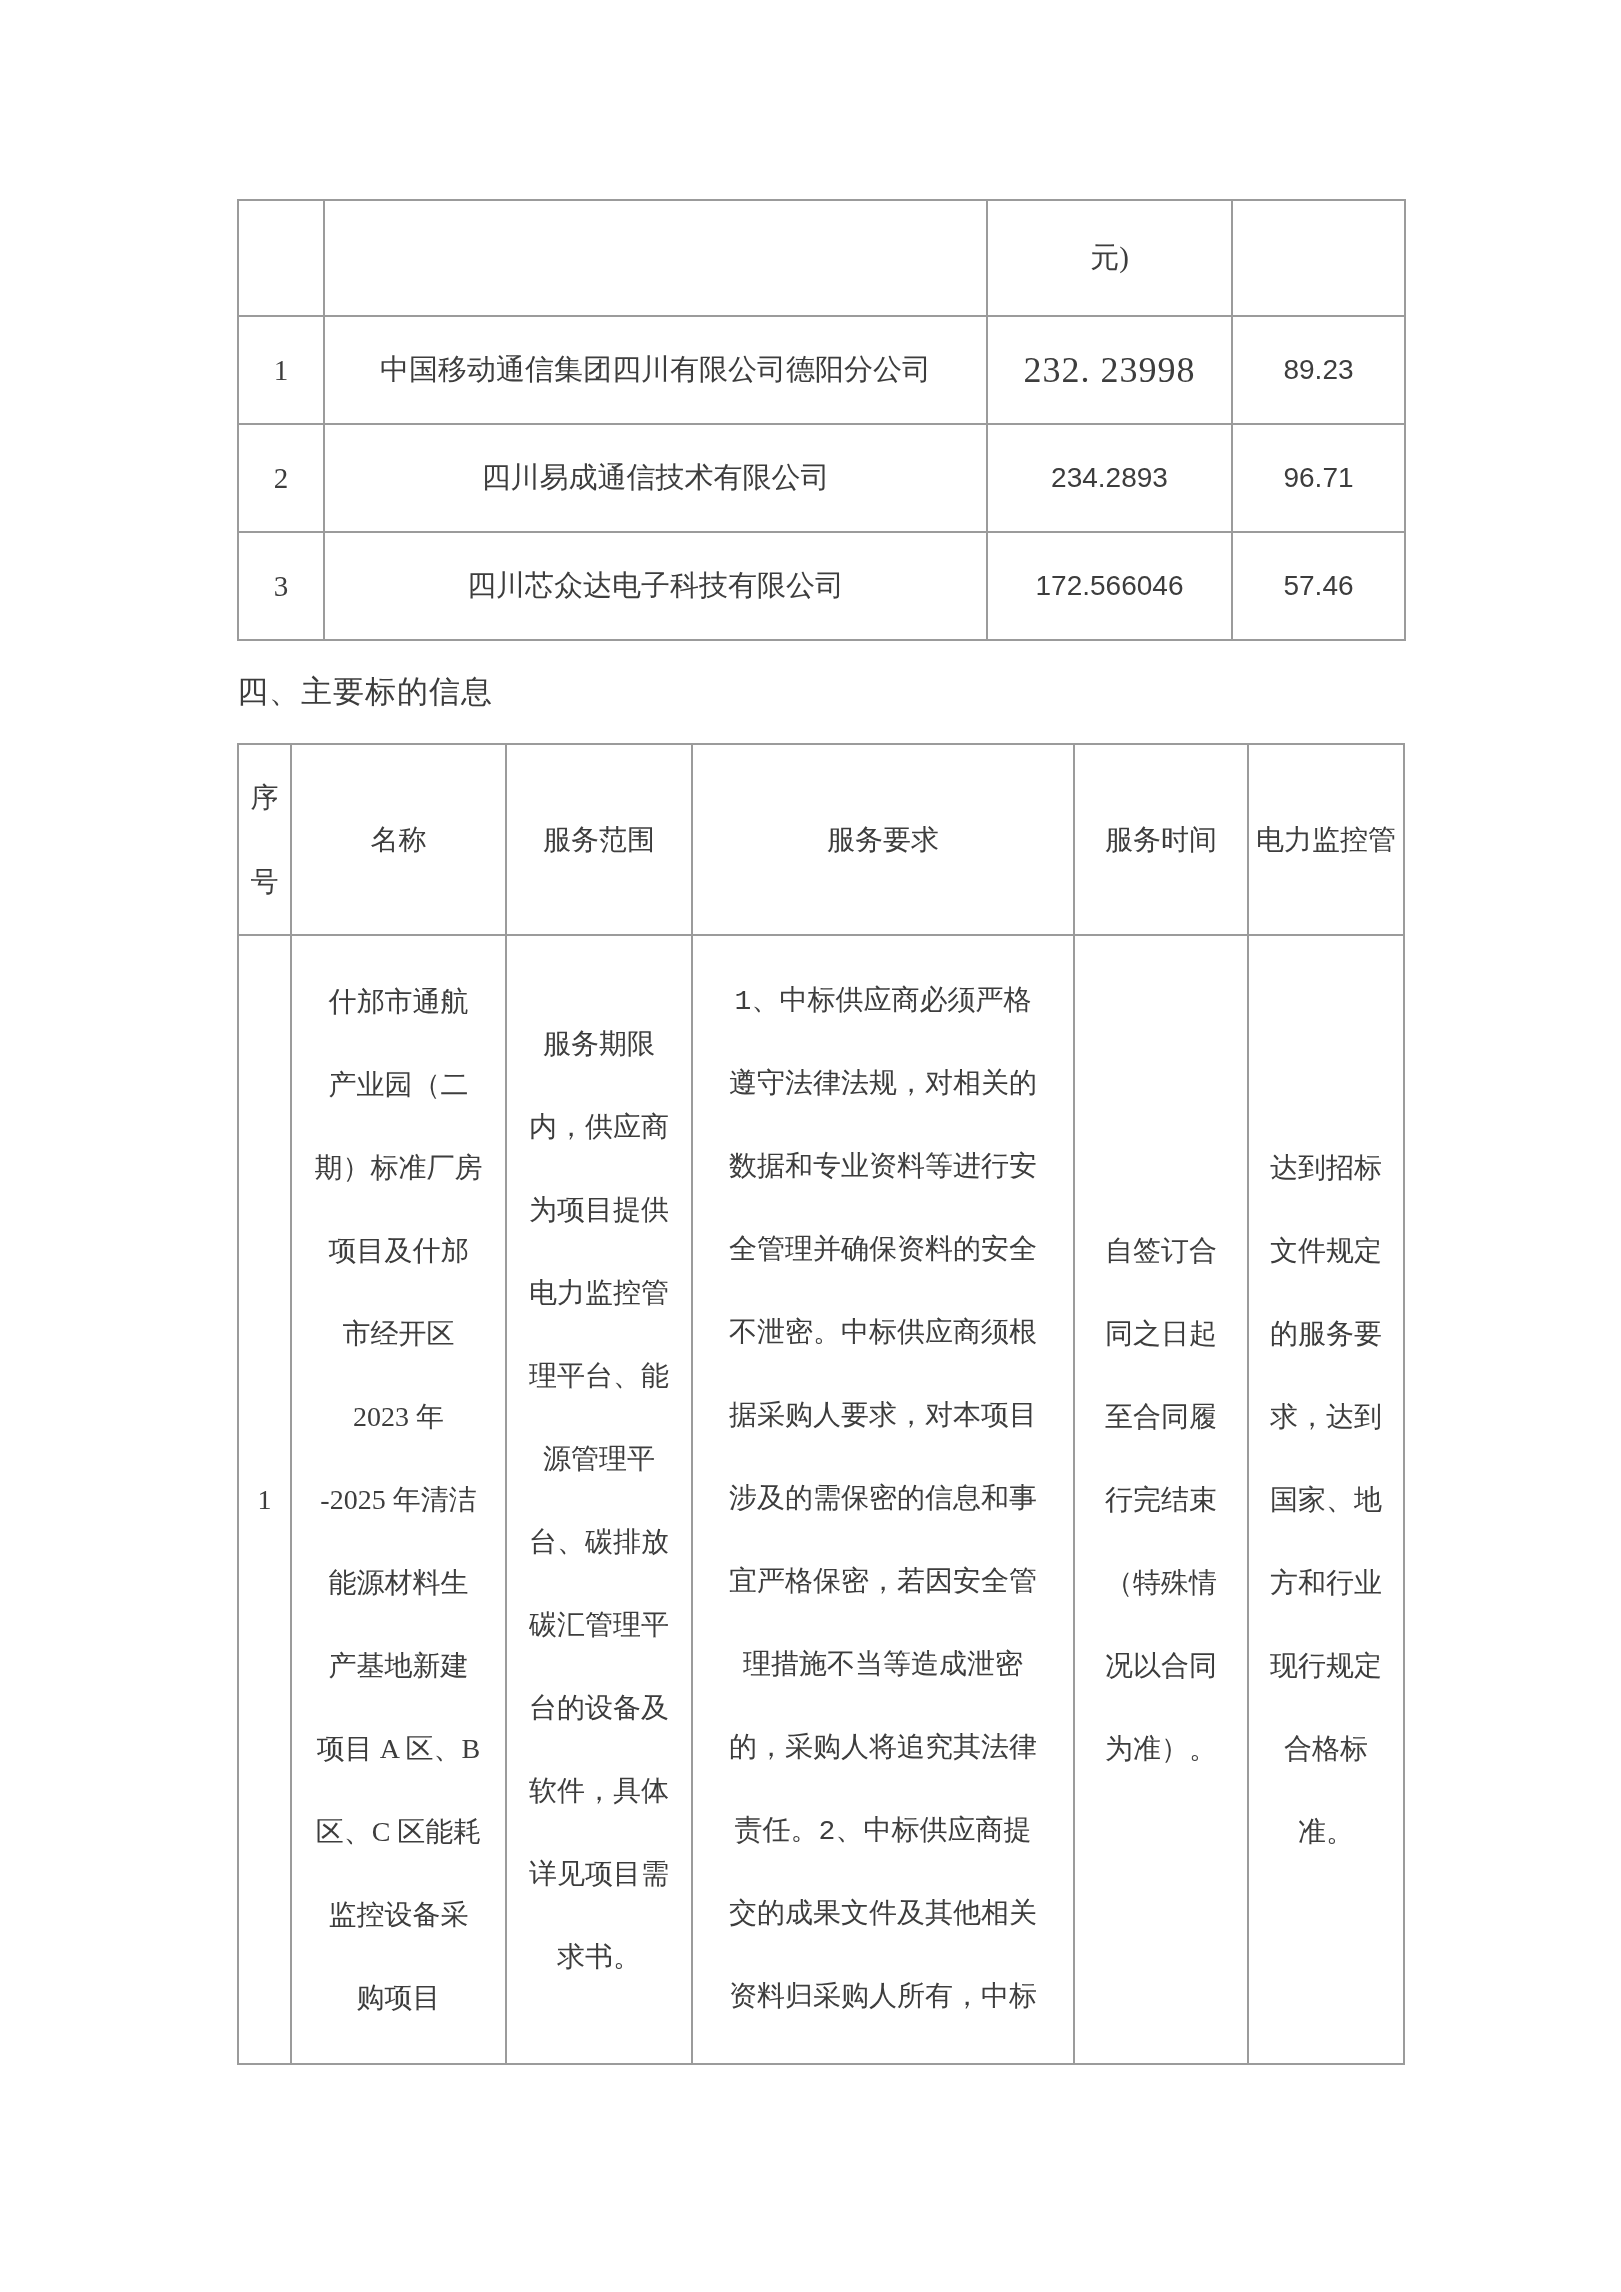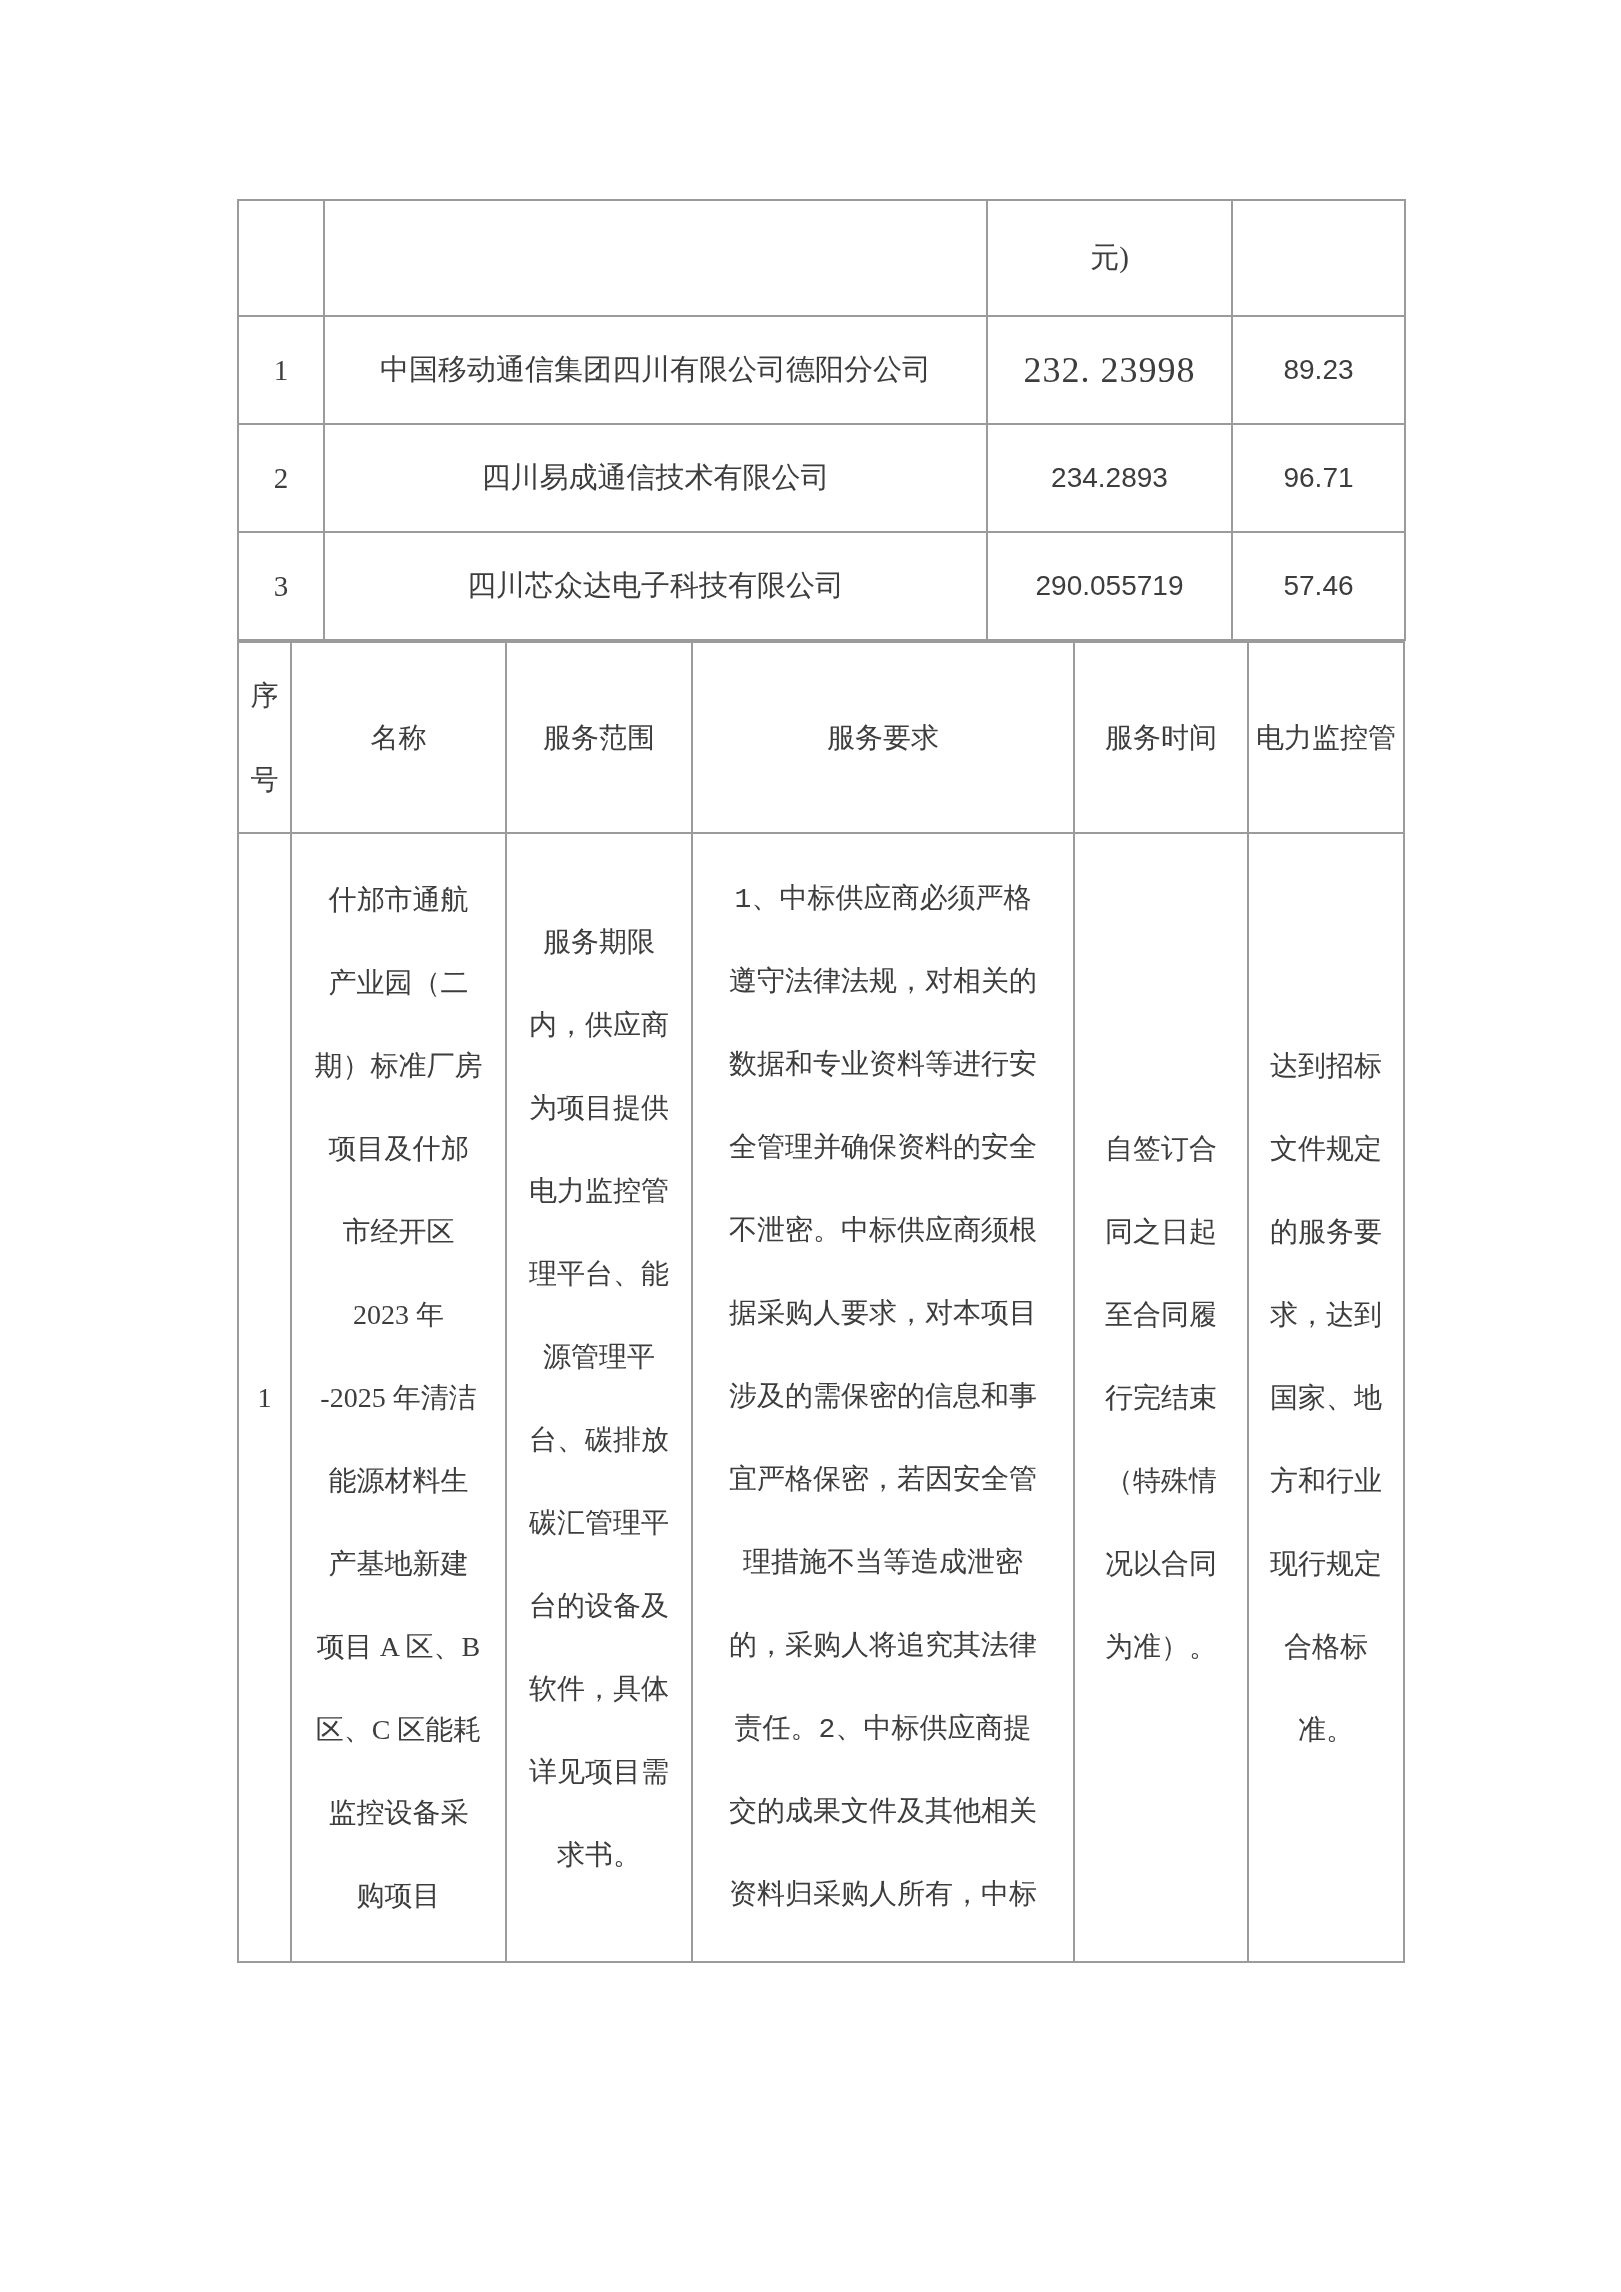--- a/index.html
+++ b/index.html
@@ -99,26 +99,27 @@
     </tr>
     <tr class="r-data">
       <td class="idx">2</td>
       <td>四川易成通信技术有限公司</td>
       <td class="num">234.2893</td>
       <td class="num">96.71</td>
     </tr>
     <tr class="r-data">
       <td class="idx">3</td>
       <td>四川芯众达电子科技有限公司</td>
-      <td class="num">290.055719</td>
+      <td class="num">172.566046</td>
       <td class="num">57.46</td>
     </tr>
   </tbody>
     </table>
 
+  <div class="section-title">四、主要标的信息</div>
 
   <table class="t2">
     <colgroup>
       <col style="width:53px">
         <col style="width:215px">
         <col style="width:186px">
         <col style="width:382px">
         <col style="width:174px">
         <col style="width:156px">
     </colgroup>

